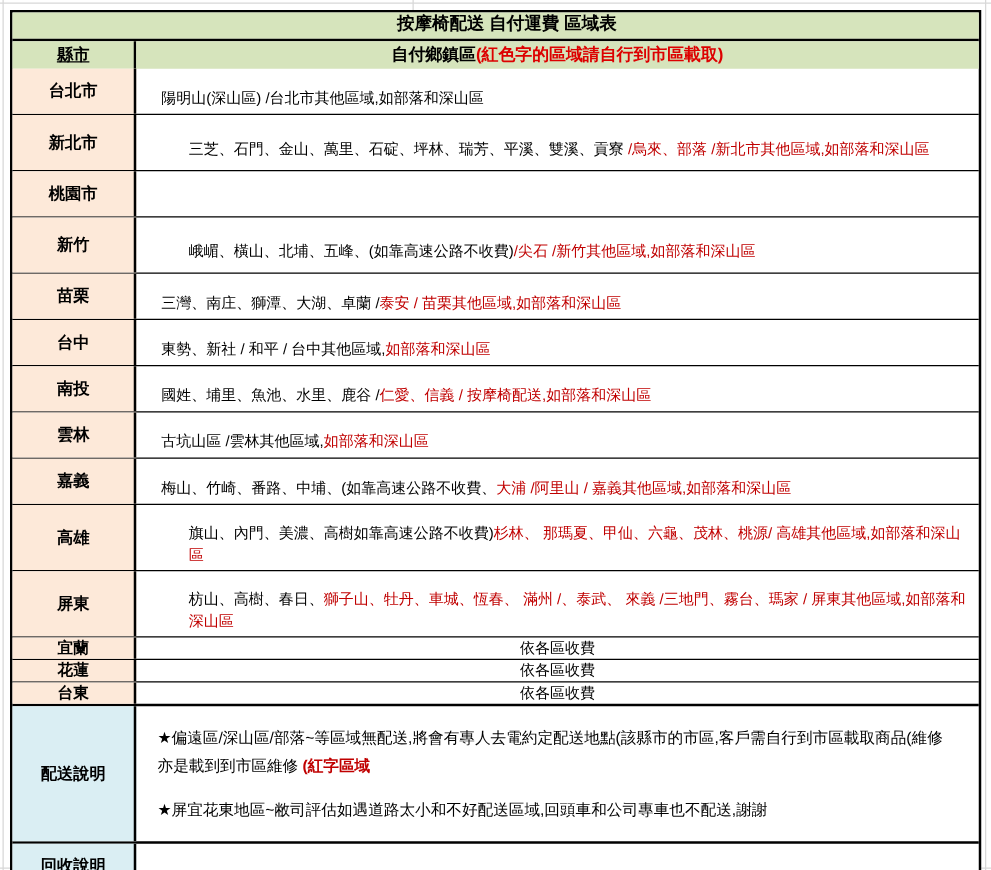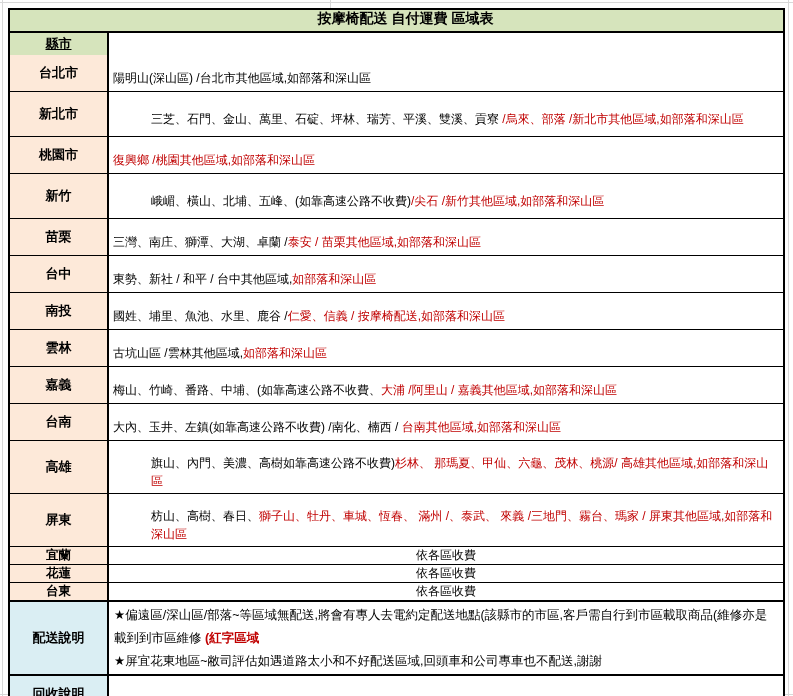--- a/index.html
+++ b/index.html
@@ -47,76 +47,77 @@
   .title-row{background:var(--green);min-height:21px;}
   .title-row .title-text{
     width:100%;text-align:center;font-weight:bold;font-size:14px;margin-left:18px;
   }
   .header-row .c1{background:var(--green);font-weight:bold;font-size:13px;min-height:22px;text-decoration:underline;}
   .header-row .c2{background:var(--green);justify-content:center;font-weight:bold;font-size:13.5px;}
   .header-red{color:var(--red-bright);}
 
   .county .c1{background:var(--peach);font-weight:bold;font-size:13px;}
   .county .c2{font-size:12px;line-height:1.5;display:block;padding-top:13px;padding-bottom:3px;}
-  .county.normal{min-height:36px;}
+  .county.normal{min-height:36px;gap:16px;}
   .county.tall{min-height:44px;gap:38px;}
   .county.slim{min-height:16px;}
   .county.slim .c1{font-size:12.5px;}
   .county.slim .c2{padding-top:1px;padding-bottom:1px;line-height:1.2;}
   .county .c2.flexcenter{display:flex;align-items:center;justify-content:center;}
   .county.normal .c2,.county.tall .c2{display:flex;flex-wrap:wrap;align-content:center;}
   .county .regiontext{display:inline;}
 
   .seg-red{color:var(--red);}
   .seg-bold{font-weight:bold;}
 
   .note .c1{background:var(--blue);font-weight:bold;font-size:13px;}
   .note .c2{display:block;font-size:12.5px;line-height:1.82;padding:2px 5px;}
   .note.big{min-height:68px;}
   .note.small{min-height:36px;gap:29px;}
-  .note .c2 p{margin:0;}
+  .note .c2 p{margin:12px;}
 </style>
 </head>
 <body>
 
 <div class="gridline gl-left"></div>
 <div class="gridline gl-right"></div>
 <div class="gridline gl-top"></div>
 <div class="gridline gl-bottom"></div>
 <div class="gridline gl-coltop"></div>
 <div class="gridline gl-colbottom"></div>
 
 <div class="sheet-table">
 
   <div class="row title-row">
     <div class="title-text">按摩椅配送 自付運費 區域表</div>
   </div>
 
   <div class="row header-row thick-top">
     <div class="c1">縣市</div>
+    <div class="c2">
+      <span>自付鄉鎮區</span>
+        <span class="header-red">(紅色字的區域請自行到市區載取)</span>
+    </div>
   </div>
 
   <div>
       <div class="row county normal">
         <div class="c1">台北市</div>
         <div class="c2">
           <div class="regiontext"><span class="">陽明山(深山區) /台北市其他區域,如部落和深山區</span></div>
         </div>
       </div>
       <div class="row county tall">
         <div class="c1">新北市</div>
         <div class="c2">
           <div class="regiontext"><span class="">三芝、石門、金山、萬里、石碇、坪林、瑞芳、平溪、雙溪、貢寮 </span><span class="seg-red">/烏來、部落  /新北市其他區域,如部落和深山區</span></div>
         </div>
       </div>
       <div class="row county normal">
         <div class="c1">桃園市</div>
-        <div class="c2">
-          <div class="regiontext"><span class="seg-red">復興鄉 /桃園其他區域,如部落和深山區</span></div>
-        </div>
       </div>
       <div class="row county tall">
         <div class="c1">新竹</div>
         <div class="c2">
           <div class="regiontext"><span class="">峨嵋、橫山、北埔、五峰、(如靠高速公路不收費)</span><span class="seg-red">/尖石 /新竹其他區域,如部落和深山區</span></div>
         </div>
       </div>
       <div class="row county normal">
         <div class="c1">苗栗</div>
         <div class="c2">
@@ -138,26 +139,20 @@
       <div class="row county normal">
         <div class="c1">雲林</div>
         <div class="c2">
           <div class="regiontext"><span class="">古坑山區 /雲林其他區域,</span><span class="seg-red">如部落和深山區</span></div>
         </div>
       </div>
       <div class="row county normal">
         <div class="c1">嘉義</div>
         <div class="c2">
           <div class="regiontext"><span class="">梅山、竹崎、番路、中埔、(如靠高速公路不收費、</span><span class="seg-red">大浦 /阿里山  / 嘉義其他區域,如部落和深山區</span></div>
-        </div>
-      </div>
-      <div class="row county normal">
-        <div class="c1">台南</div>
-        <div class="c2">
-          <div class="regiontext"><span class="">大內、玉井、左鎮(如靠高速公路不收費) /南化、楠西 / </span><span class="seg-red">台南其他區域,如部落和深山區</span></div>
         </div>
       </div>
       <div class="row county tall">
         <div class="c1">高雄</div>
         <div class="c2">
           <div class="regiontext"><span class="">旗山、內門、美濃、高樹如靠高速公路不收費)</span><span class="seg-red">杉林、 那瑪夏、甲仙、六龜、茂林、桃源/ 高雄其他區域,如部落和深山區</span></div>
         </div>
       </div>
       <div class="row county tall">
         <div class="c1">屏東</div>

